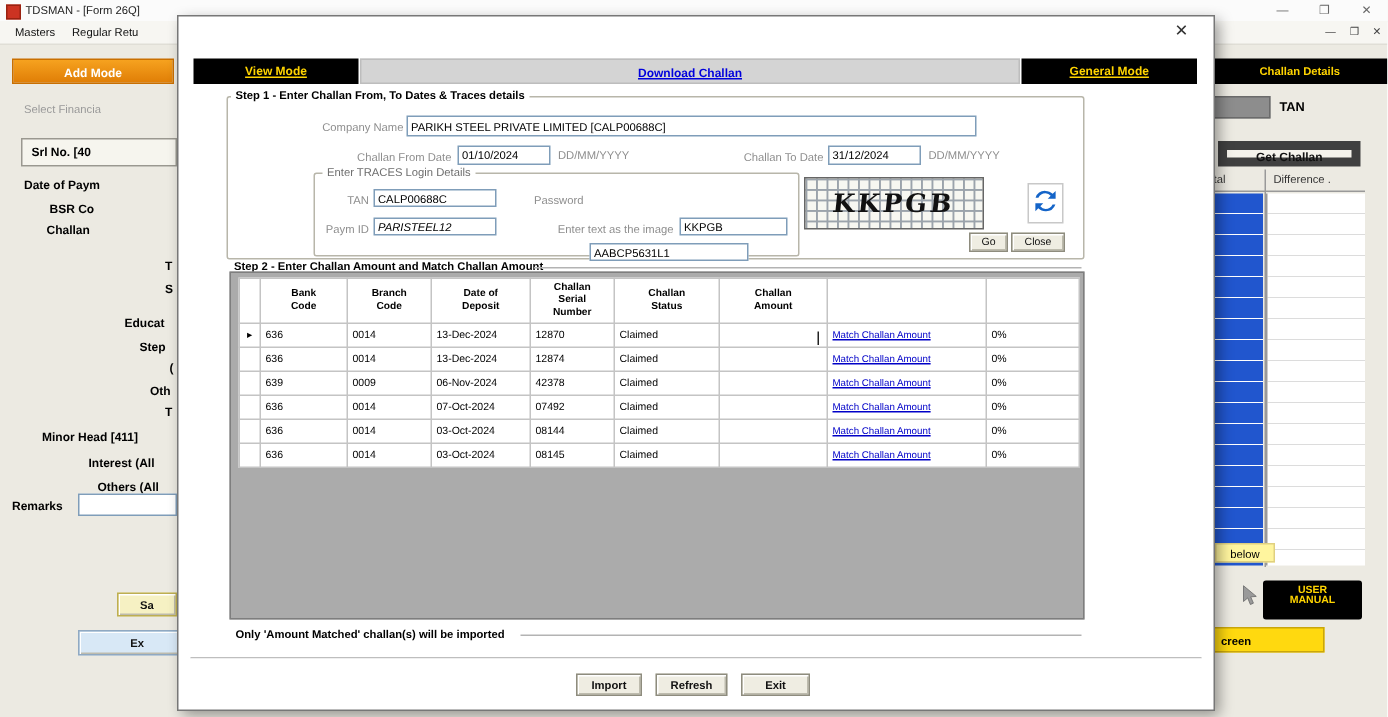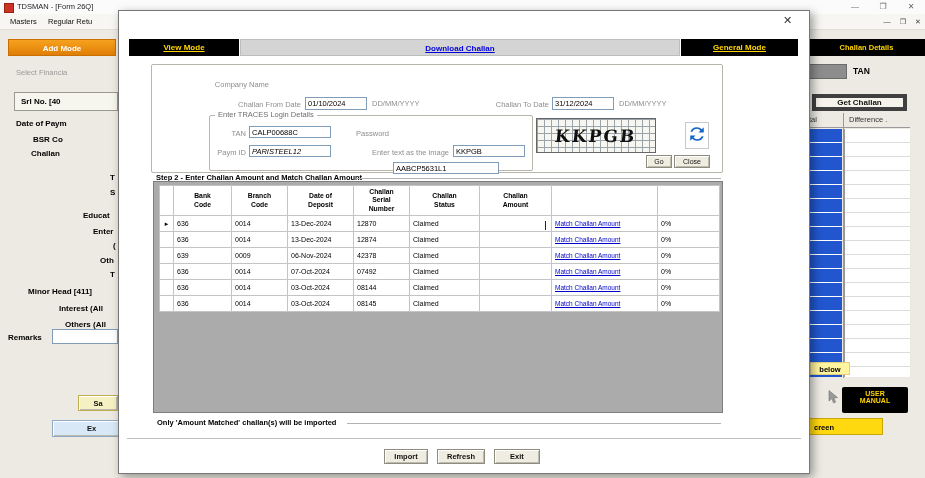--- a/index.html
+++ b/index.html
@@ -70,47 +70,47 @@
   <div class="a" style="left:14px;top:92px;width:104px;height:19px;background:#F6F5EE;border:1px solid #9A9890;box-sizing:border-box">
     <div class="a" style="left:6px;top:0;line-height:17px;font-size:8px;font-weight:bold">Srl No. [40</div>
   </div>
 
   <div class="lbl" style="left:16px;top:119px">Date of Paym</div>
   <div class="lbl" style="left:33px;top:135px">BSR Co</div>
   <div class="lbl" style="left:31px;top:149px">Challan</div>
   <div class="lbl" style="left:110px;top:173px">T</div>
   <div class="lbl" style="left:110px;top:188px">S</div>
   <div class="lbl" style="left:83px;top:211px">Educat</div>
-  <div class="lbl" style="left:93px;top:227px">Enter</div>
+  <div class="lbl" style="left:93px;top:227px">Step</div>
   <div class="lbl" style="left:113px;top:241px">(</div>
   <div class="lbl" style="left:100px;top:256px">Oth</div>
   <div class="lbl" style="left:110px;top:270px">T</div>
   <div class="lbl" style="left:28px;top:287px">Minor Head [411]</div>
   <div class="lbl" style="left:59px;top:304px">Interest (All</div>
   <div class="lbl" style="left:65px;top:320px">Others (All</div>
   <div class="lbl" style="left:8px;top:333px">Remarks</div>
   <input class="inp" style="left: 52px; top: 329px; width: 66px; height: 15px;">
 
   <button class="btn" style="left:78px;top:395px;width:40px;height:16px;background:#F6F1C3;border-color:#BDAE52;font-weight:bold">Sa</button>
   <button class="btn" style="left:52px;top:420px;width:79px;height:17px;background:#D8E8F6;border-color:#90A9C2;font-weight:bold">Ex</button>
 
   <div class="a" style="left:809px;top:64px;width:38px;height:15px;background:#8D8D8D;border:1px solid #6B6B6B;box-sizing:border-box;cursor:pointer"></div>
   <div class="lbl" style="left:853px;top:66px;font-size:8.5px">TAN</div>
 
-  <button class="btn" style="left:812px;top:94px;width:95px;height:17px;background:#F5F3EC;border:4px solid #404040;box-shadow:none;font-weight:bold;font-size:8px">Get Challan</button>
+  <button class="btn" style="left:812px;top:94px;width:95px;height:17px;background:#F5F3EC;border:6px solid #404040;box-shadow:none;font-weight:bold;font-size:8px">Get Challan</button>
 
   <div class="a" style="left:809px;top:115px;font-size:7.5px;color:#333">tal</div>
   <div class="a" style="left:849px;top:115px;font-size:7.5px;color:#333">Difference .</div>
   <div class="hl" style="left:808px;top:127px;width:102px;border-top-color:#999"></div>
   <div class="a" style="left:843px;top:113px;height:265px;border-left:1px solid #999"></div>
 
   <div class="bluecol"></div>
   <div class="diffcol"></div>
 
-  <div class="a" style="left:810px;top:362px;width:40px;height:13px;line-height:13px;text-align:center;font-size:7.5px;font-weight:bold;background:#FFF59E;border:1px solid #E0D080;box-sizing:border-box">below</div>
+  <div class="a" style="left:810px;top:362px;width:40px;height:13px;line-height:13px;text-align:center;font-size:7.5px;font-weight:normal;background:#FFF59E;border:1px solid #E0D080;box-sizing:border-box">below</div>
 
   <span class="a" style="left:827px;top:390px;width:12px;height:14px">
     <svg width="12" height="14" viewBox="0 0 12 14">
         <path d="M2 0.5 L2 11 L4.8 8.6 L6.6 13 L8.6 12.1 L6.8 7.9 L10.5 7.6 Z" fill="#9A9A9A" stroke="#707070" stroke-width="0.6"></path>
       </svg>
   </span>
   <div class="a" style="left:842px;top:387px;width:66px;height:26px;background:#000;border-radius:2px;color:#FFD400;font-size:7px;font-weight:bold;text-align:center;padding-top:3px;box-sizing:border-box;cursor:pointer">
     <div>USER</div>
     <div>MANUAL</div>
   </div>
@@ -119,22 +119,24 @@
 
   <div id="dialog">
 
     <div class="a" style="left:664px;top:3px;font-size:11px;color:#333;cursor:pointer">✕</div>
 
     <div class="tab" style="left:10px;top:28px;width:110px;background:#000;color:#FFD400">View Mode</div>
     <div class="tab" style="left:121px;top:28px;width:440px;background:#D4D4D4;color:#0000DD;border:1px solid #BDBDBD;box-sizing:border-box">Download Challan</div>
     <div class="tab" style="left:562px;top:28px;width:117px;background:#000;color:#FFD400">General Mode</div>
 
     <div class="grp" style="left:32px;top:53px;width:570px;height:107px"></div>
+    <div class="step-title" style="left:35px;top:48px">Step 1 - Enter Challan From, To Dates &amp; Traces details</div>
 
     <div class="gl r" style="left:85px;top:69px;width:65px">Company Name</div>
+    <input class="inp" style="left: 152px; top: 66px; width: 380px; height: 14px;" value="PARIKH STEEL PRIVATE LIMITED [CALP00688C]">
 
     <div class="gl r" style="left:98px;top:89px;width:84px">Challan From Date</div>
     <input class="inp" style="left: 186px; top: 86px; width: 62px; height: 13px;" value="01/10/2024">
     <div class="gl" style="left:253px;top:88px">DD/MM/YYYY</div>
 
     <div class="gl r" style="left:352px;top:89px;width:78px">Challan To Date</div>
     <input class="inp" style="left: 433px; top: 86px; width: 62px; height: 13px;" value="31/12/2024">
     <div class="gl" style="left:500px;top:88px">DD/MM/YYYY</div>
 
     <div class="grp" style="left:90px;top:104px;width:322px;height:54px"></div>

